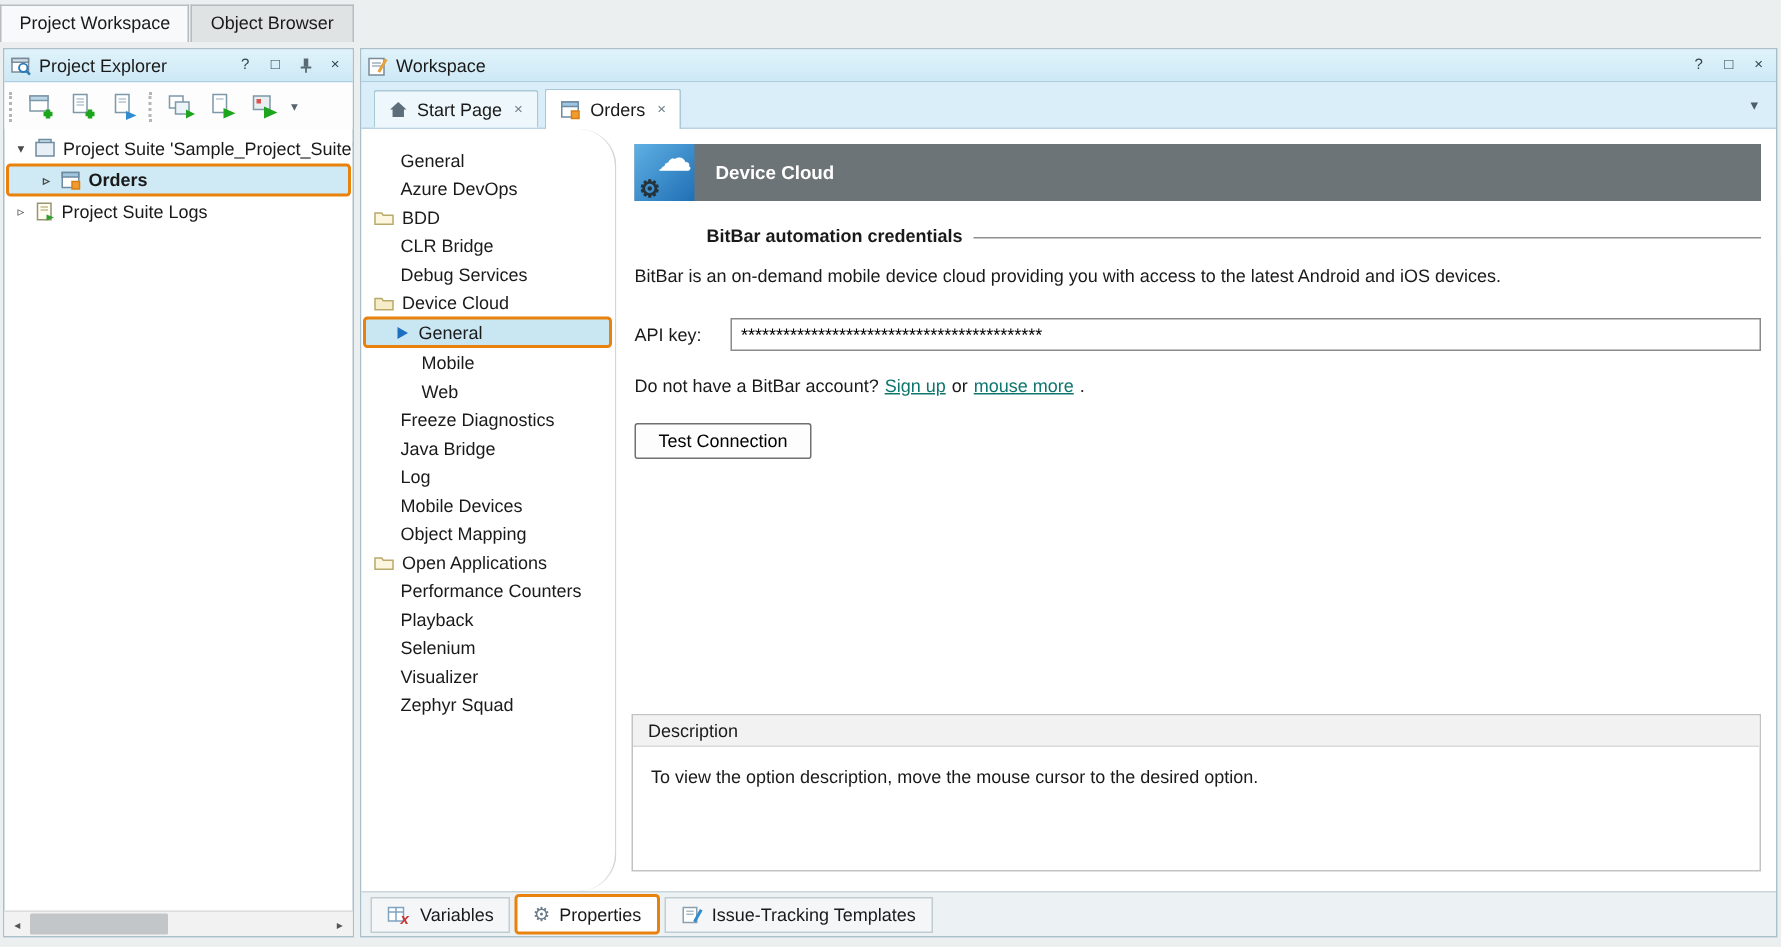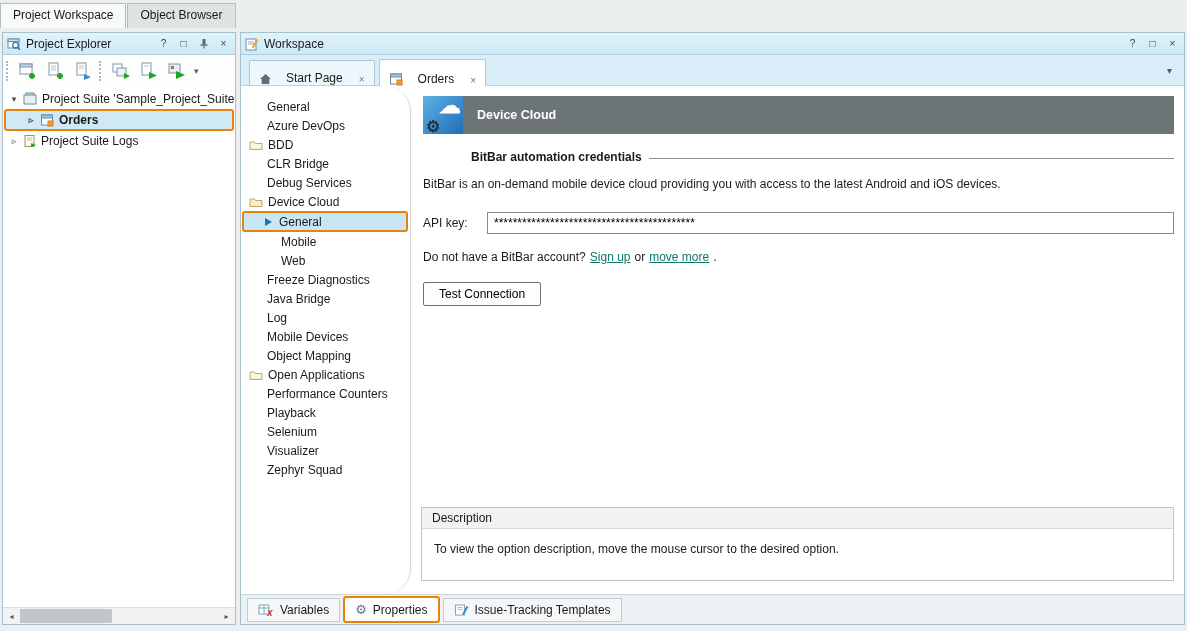--- a/index.html
+++ b/index.html
@@ -36,21 +36,21 @@
 
   .hscroll { height:17px; flex:0 0 17px; border-top:1px solid #dcdcdc; background:#f2f2f2; display:flex; align-items:stretch; }
   .scroll-arrow { width:17px; display:flex; align-items:center; justify-content:center; font-size:8px; color:#555; background:#f2f2f2; cursor:pointer; }
   .scroll-track { flex:1; position:relative; }
   .scroll-thumb { position:absolute; left:0; top:1px; bottom:1px; width:92px; background:#c2c6c8; border-radius:1px; cursor:grab; }
 
   
   .right-panel { flex:1; margin-left:4px; border:1px solid #a9c0cb; background:#fff; display:flex; flex-direction:column; }
 
   .doc-tabs { height:31px; flex:0 0 31px; background:#d9eef8; display:flex; align-items:flex-end; gap:4px; padding:0 8px; border-bottom:1px solid #b9d4e0; }
-  .doc-tab { height:25px; display:flex; align-items:flex-end; gap:14px; padding:0 9px; background:#eef7fb; border:1px solid #aac9d6; border-bottom:none; border-radius:2px 2px 0 0; cursor:pointer; }
+  .doc-tab { height:25px; display:flex; align-items:center; gap:6px; padding:8px 9px; background:#eef7fb; border:1px solid #aac9d6; border-bottom:none; border-radius:2px 2px 0 0; cursor:pointer; }
   .doc-tab.active { background:#fff; margin-bottom:-1px; height:27px; }
   .tab-close { font-size:10px; color:#6d7d87; margin-left:2px; }
   .tabs-caret { margin-left:auto; align-self:center; color:#4e5e68; font-size:10px; padding:0 4px; cursor:pointer; }
 
   .doc-body { flex:1; display:flex; overflow:hidden; background:#fff; }
 
   .options-list { width:170px; flex:0 0 170px; border-right:1px solid #d4d4d4; padding-top:11px; overflow:hidden;border-radius:25px; }
   .opt-row { height:19px; display:flex; align-items:center; gap:5px; white-space:nowrap; cursor:pointer; }
   .indent0 { padding-left:8px; }
   .indent1 { padding-left:26px; }
@@ -73,21 +73,21 @@
 
   .api-row { margin-top:21px; display:flex; align-items:center; }
   .api-label { width:64px; flex:0 0 64px; }
   .api-input { flex:1; height:22px; border:1px solid #8a8a8a; padding:0 6px; font-family:"Liberation Sans", sans-serif; font-size:12px; background:#fff; }
 
   .account-row { margin-top:16px; display:flex; align-items:baseline; gap:4px; white-space:nowrap; }
   .link { color:#0f766e; text-decoration:underline; cursor:pointer; }
 
   .test-btn { margin-top:18px; display:inline-block; padding:4px 15px; border:1px solid #707070; background:#fdfdfd; border-radius:2px; font-family:"Liberation Sans", sans-serif; font-size:12px; cursor:pointer; }
 
-  .desc-panel { position:absolute; left:10px; right:10px; bottom:13px; height:74px; border:1px solid #c3c3c3; background:#fff; }
+  .desc-panel { position:absolute; left:10px; right:10px; bottom:13px; height:105px; border:1px solid #c3c3c3; background:#fff; }
   .desc-header { height:21px; background:#f2f2f2; border-bottom:1px solid #dadada; display:flex; align-items:center; padding-left:10px; }
   .desc-body { padding:13px 12px; }
 
   .bottom-strip { height:30px; flex:0 0 30px; background:#ecf1f3; border-top:1px solid #c9d6dc; display:flex; align-items:center; gap:3px; padding-left:6px; }
   .b-tab { height:24px; display:flex; align-items:center; gap:6px; padding:0 10px; background:#f4f6f7; border:1px solid #c2cdd2; cursor:pointer; }
   .b-tab.hl { border:2px solid #E8820C; border-radius:3px; background:#fff; height:27px; }
   .gear-glyph { color:#6a7b8c; font-size:13px; line-height:1; }
 
   svg { display:block; }
 </style>
@@ -367,21 +367,21 @@
 
           <div class="api-row">
             <span class="api-label">API key:</span>
             <input class="api-input" type="text" value="*******************************************" style="">
           </div>
 
           <div class="account-row">
             <span>Do not have a BitBar account?</span>
             <span class="link">Sign up</span>
             <span>or</span>
-            <span class="link">move more</span>
+            <span class="link">mouse more</span>
               <span>.</span>
           </div>
 
           <button class="test-btn">Test Connection</button>
 
           <div class="desc-panel">
             <div class="desc-header">
               <span>Description</span>
             </div>
             <div class="desc-body">To view the option description, move the mouse cursor to the desired option.</div>

